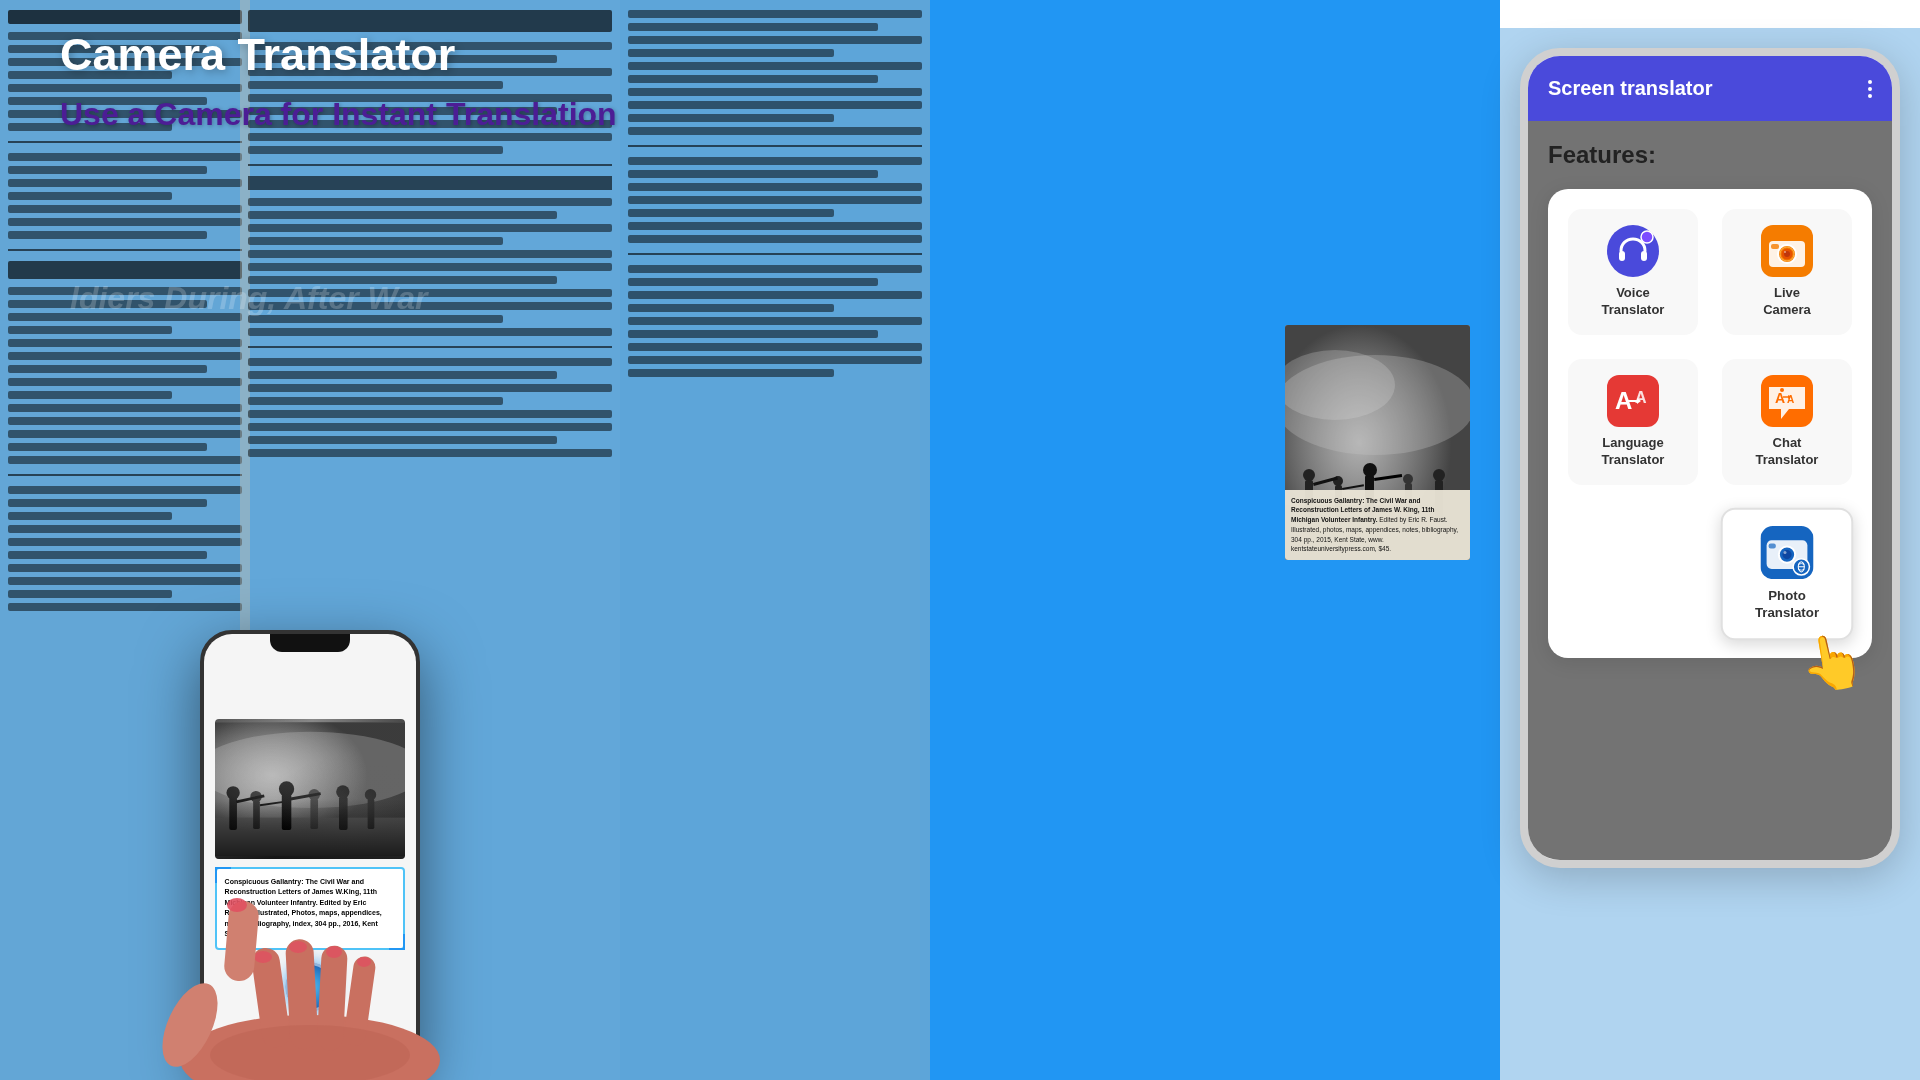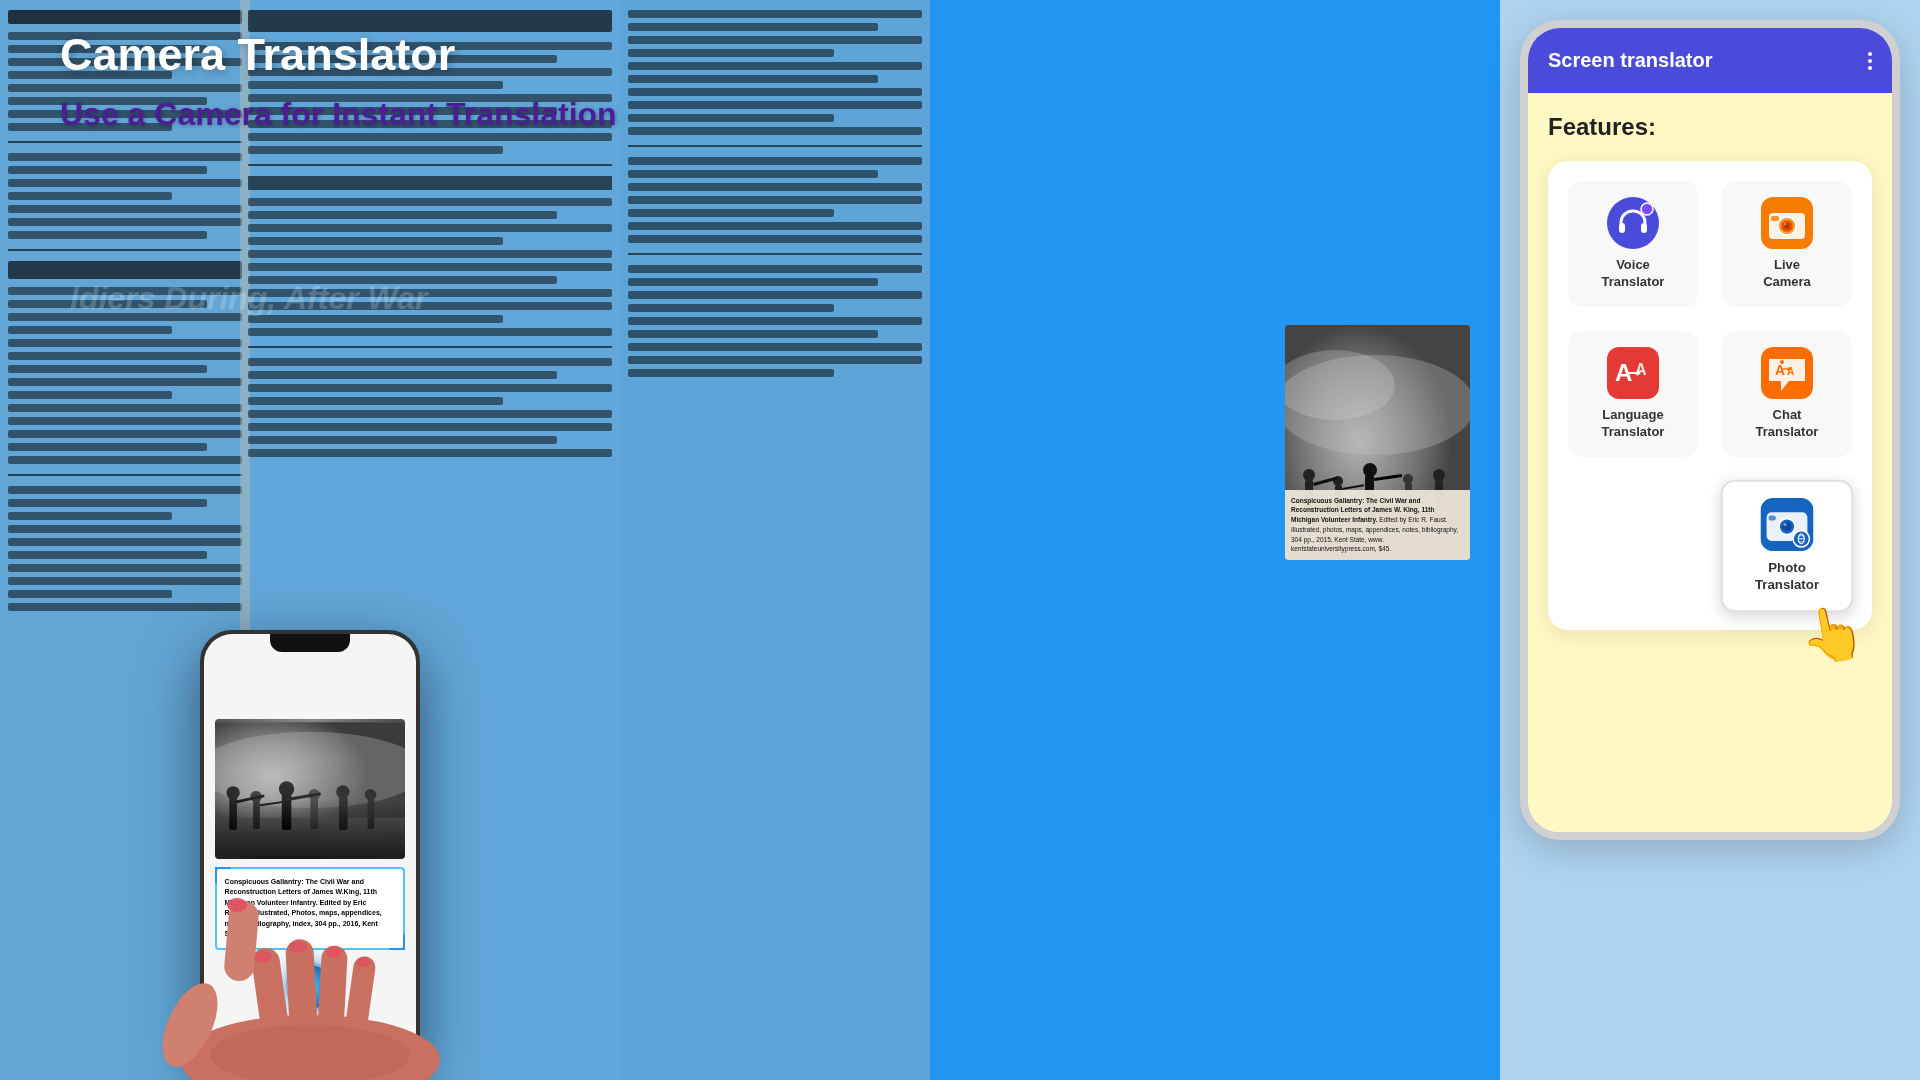--- a/index.html
+++ b/index.html
@@ -151,20 +151,21 @@
 
     
     .right-panel {
       width: 420px;
       background: #b0d4f0;
       display: flex;
       flex-direction: column;
       align-items: center;
       padding: 0;
       position: relative;
+      margin-top: 28px;
     }
 
     
     .app-phone-frame {
       width: 380px;
       height: 820px;
       background: white;
       border-radius: 40px;
       border: 8px solid #d0d0d0;
       margin-top: 20px;
@@ -203,21 +204,21 @@
     .dot {
       width: 4px;
       height: 4px;
       background: white;
       border-radius: 50%;
     }
 
     
     .app-content {
       padding: 20px;
-      background: #fef9c3;
+      background: #737373;
       min-height: 100%;
     }
 
     .features-title {
       font-size: 24px;
       font-weight: 700;
       color: #222;
       margin-bottom: 20px;
     }
 

